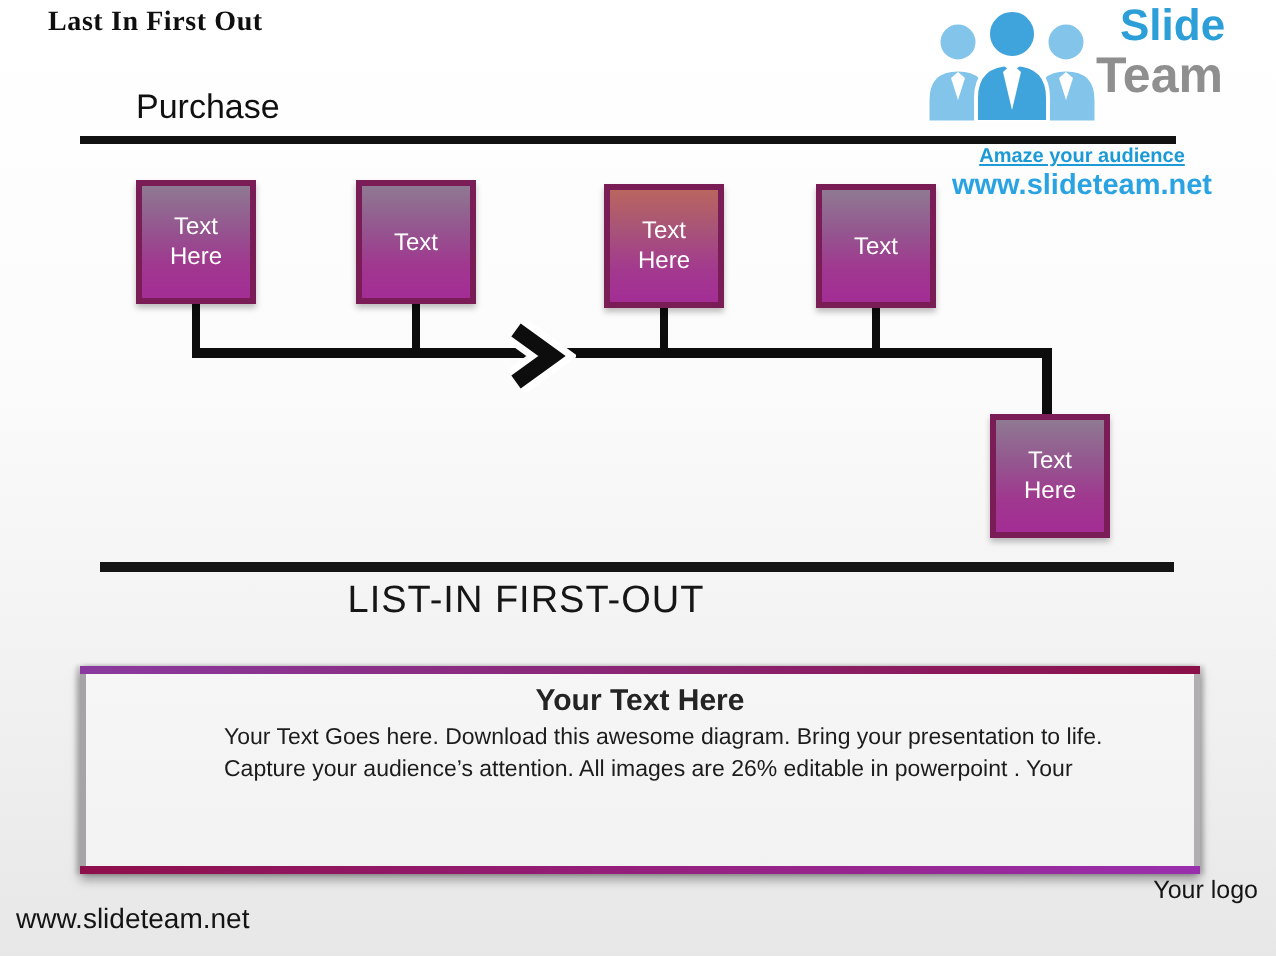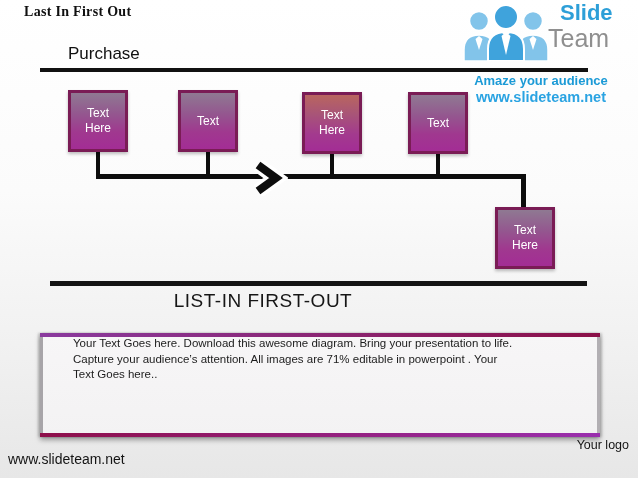--- a/index.html
+++ b/index.html
@@ -10,24 +10,24 @@
   }
   .abs{position:absolute;}
   
   .title{left:24px;top:4px;font-family:Liberation Serif, serif;font-size:14px;font-weight:700;color:#0f0f0f;letter-spacing:0.3px;}
   .subtitle{left:44px;top:44px;font-size:17px;font-weight:400;color:#101010;margin-left:24px;}
   .subtitle-underline{left:40px;top:68px;width:548px;height:4px;background:#111;}
   
   .logo-people{left:462px;top:5px;}
   .brand{left:548px;top:2px;line-height:1;}
   .brand-slide{font-size:22px;font-weight:700;color:#2d9fd8;margin-left:12px;}
-  .brand-team{font-size:25px;font-weight:400;color:#8f8f8f;margin-top:2px;}
+  .brand-team{font-size:25px;font-weight:700;color:#8f8f8f;margin-top:2px;}
   .tagline{left:448px;top:60px;width:186px;text-align:center;font-size:8px;color:#6e6e6e;letter-spacing:0.1px;}
   .promo{left:448px;top:73px;width:186px;text-align:center;color:#1b9ad6;font-weight:700;}
-  .promo-line1{font-size:13px;}
+  .promo-line1{font-size:10px;text-decoration:underline;}
   .promo-line2{font-size:10px;margin-top:1px;}
   .promo-url{font-size:14.5px;margin-top:1px;color:#2aa3e2;}
   
   .dbox{
     width:60px;height:62px;box-sizing:border-box;
     border:3px solid #7a1c55;
     background:linear-gradient(180deg,#8f7992 0%,#94568f 38%,#a0388f 70%,#a32d95 100%);
     color:#fff;display:flex;align-items:center;justify-content:center;text-align:center;
     font-size:12px;line-height:15px;
     box-shadow:0 2px 3px rgba(0,0,0,0.25);
@@ -54,21 +54,21 @@
   .textbox{
     left:40px;top:333px;width:560px;height:104px;box-sizing:border-box;
     background:linear-gradient(180deg,#f7f6f7 0%,#f3f2f3 100%);
     border-left:3px solid #a7a4a8;border-right:3px solid #b2afb3;
     box-shadow:0 3px 5px rgba(0,0,0,0.35),-2px 0 2px rgba(0,0,0,0.15),2px 0 2px rgba(0,0,0,0.15);
   }
   .tb-top{position:absolute;left:-3px;top:0;width:560px;height:4px;background:linear-gradient(90deg,#8a3a9e 0%,#8b1048 100%);}
   .tb-bottom{position:absolute;left:-3px;bottom:0;width:560px;height:4px;background:linear-gradient(90deg,#8e0f4a 0%,#9a2fae 100%);}
   .tb-heading{margin-top:9px;text-align:center;font-size:15px;font-weight:700;color:#242424;}
   .tb-body{margin:3px 30px 0 30px;font-size:11.5px;line-height:15.5px;color:#1c1c1c;}
-  .tb-line{white-space:nowrap;}
+  .tb-line{white-space:nowrap;margin-left:39px;}
   
   .footer-left{left:8px;top:451px;font-size:14px;color:#141414;}
   .footer-right{right:9px;top:438px;font-size:12.5px;color:#141414;}
 </style>
 </head>
 <body>
 
 <div class="slide">
 
   <div class="abs title">Last In First Out</div>
@@ -134,23 +134,23 @@
   <div class="abs dbox box5">
       <span>Text Here</span>
     </div>
 
   <div class="abs separator"></div>
   <div class="abs section-label">LIST-IN FIRST-OUT</div>
 
   <div class="abs textbox">
     <div class="tb-top"></div>
     <div class="tb-bottom"></div>
+    <div class="tb-heading">Your Text Here</div>
     <div class="tb-body">
       <div class="tb-line">Your Text Goes here. Download this awesome diagram. Bring your presentation to life.</div>
-      <div class="tb-line">Capture your audience’s attention. All images are 71% editable in powerpoint . Your</div>
-      <div class="tb-line">Text Goes here..</div>
+      <div class="tb-line">Capture your audience’s attention. All images are 26% editable in powerpoint . Your</div>
     </div>
   </div>
 
   <div class="abs footer-left">www.slideteam.net</div>
   <div class="abs footer-right">Your logo</div>
 
 </div>
 
 </body></html>

